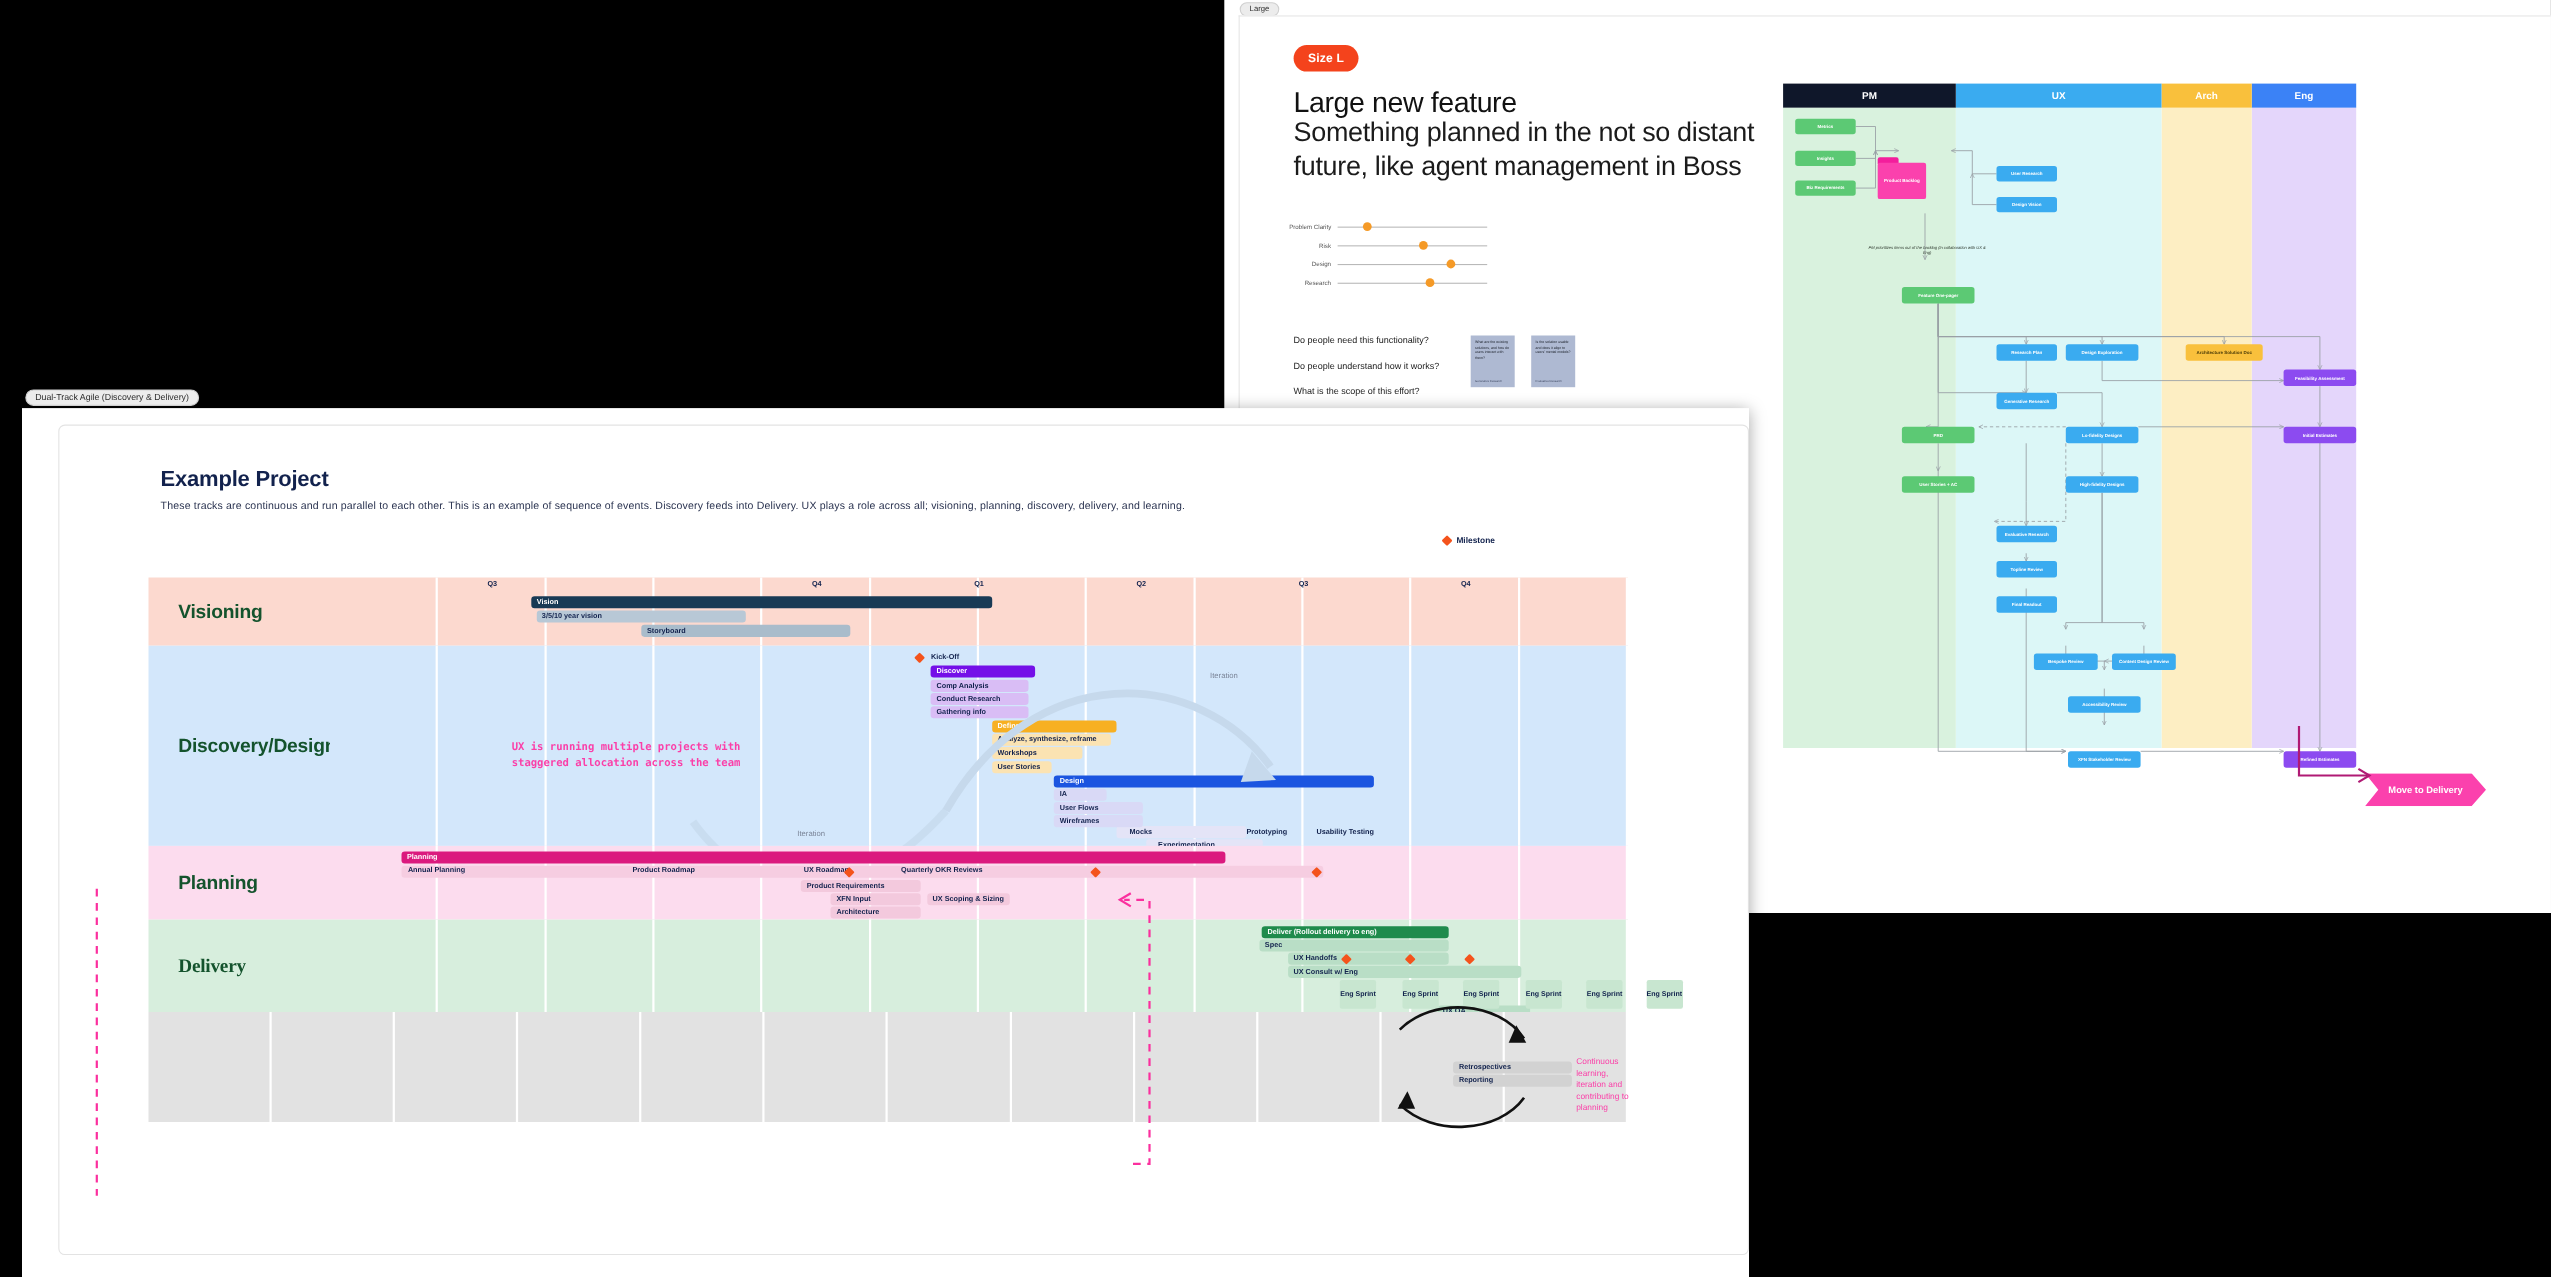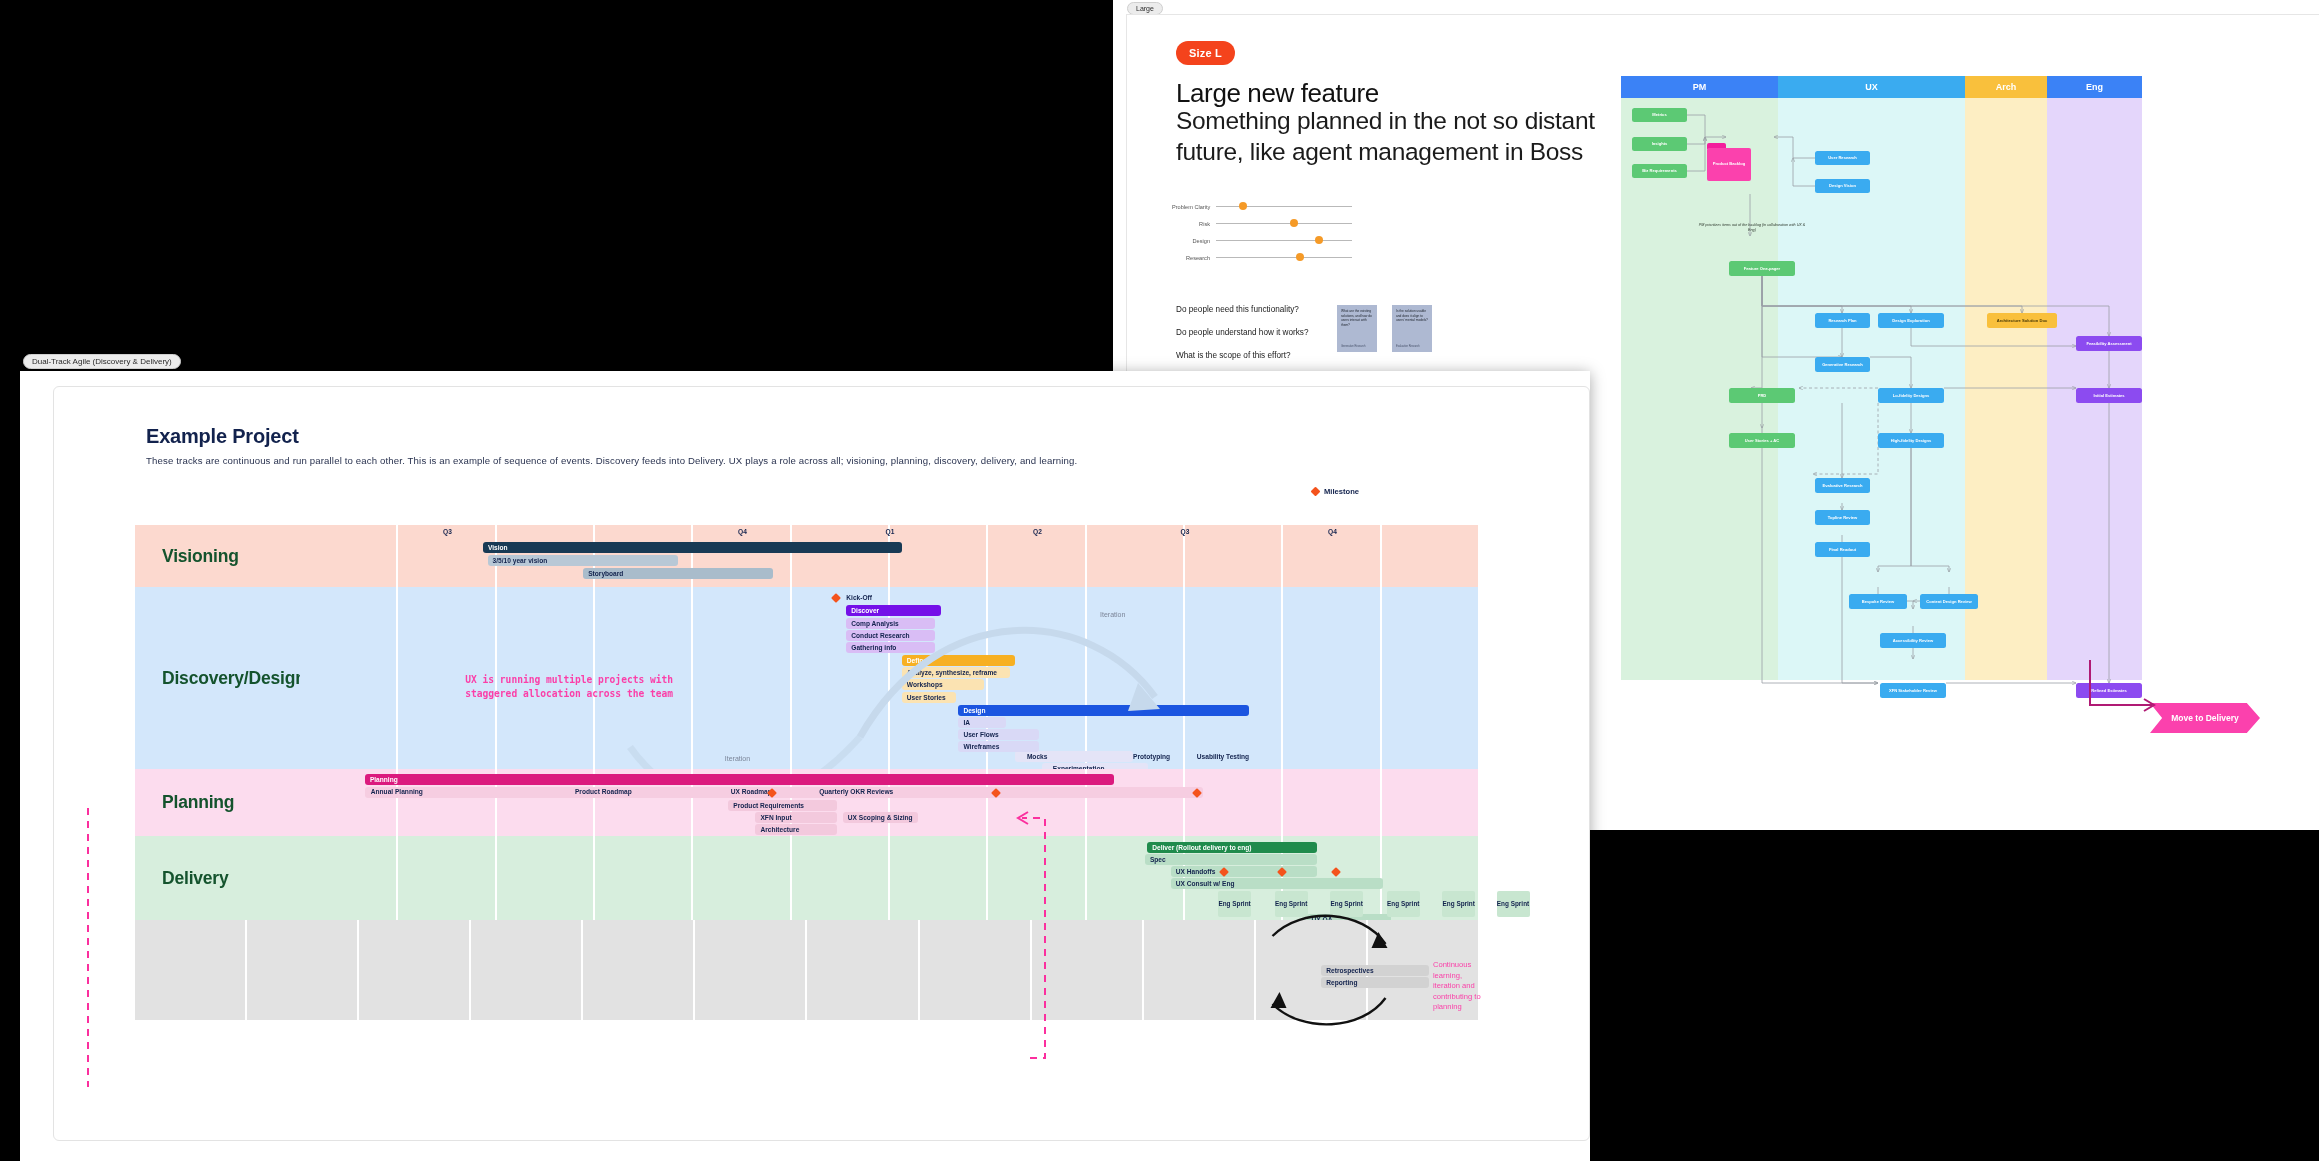--- a/index.html
+++ b/index.html
@@ -168,21 +168,21 @@
       </div>
       <div class="lane" style="left: 344px; width: 82px;">
         <div class="lane-head" style="background: rgb(249, 192, 60);">Arch</div>
         <div class="lane-body" style="background: rgb(253, 238, 195);"></div>
       </div>
       <div class="lane" style="left: 157px; width: 187px;">
         <div class="lane-head" style="background: rgb(58, 171, 240);">UX</div>
         <div class="lane-body" style="background: rgb(220, 247, 247);"></div>
       </div>
       <div class="lane" style="left: 0px; width: 157px;">
-        <div class="lane-head" style="background: #3b82f6;">PM</div>
+        <div class="lane-head" style="background: #0f172a;">PM</div>
         <div class="lane-body" style="background: rgb(217, 242, 222);"></div>
       </div>
     <svg class="lanes-svg" id="lanes-svg" viewBox="0 0 521 604">
       <defs>
         <marker id="ah" markerWidth="6" markerHeight="6" refX="5" refY="3" orient="auto">
           <path d="M0,0.6 L5,3 L0,5.4" fill="none" stroke="#9aa0a6" stroke-width="0.8"></path>
         </marker>
       </defs>
       <g fill="none" stroke="#9aa0a6" stroke-width="0.8" marker-end="url(#ah)">
         <path d="M66,39 L84,39 L84,61 L105,61"></path>
@@ -389,21 +389,21 @@
             <div class="txt" style="left: 6%; top: 19px;">Annual Planning</div>
             <div class="txt" style="left: 23.3%; top: 19px;">Product Roadmap</div>
             <div class="txt" style="left: 36.5%; top: 19px;">UX Roadmap</div>
             <div class="txt" style="left: 44%; top: 19px;">Quarterly OKR Reviews</div>
             <div class="ms" style="left: 40%; top: 24px;"></div>
             <div class="ms" style="left: 59%; top: 24px;"></div>
             <div class="ms" style="left: 76%; top: 24px;"></div>
           </div>
         </div>
         <div class="row" style="height: 84px;">
-          <div class="row-lab" style="background: rgb(215, 238, 221);">Delivery</div>
+          <div class="row-lab" style="background: rgb(215, 238, 221); font-family: Liberation Serif, serif;">Delivery</div>
           <div class="row-track" style="background: rgb(215, 238, 221);">
             <div class="cells">
               <div class="cell"></div>
               <div class="cell"></div>
               <div class="cell"></div>
               <div class="cell"></div>
               <div class="cell"></div>
               <div class="cell"></div>
               <div class="cell"></div>
               <div class="cell"></div>

